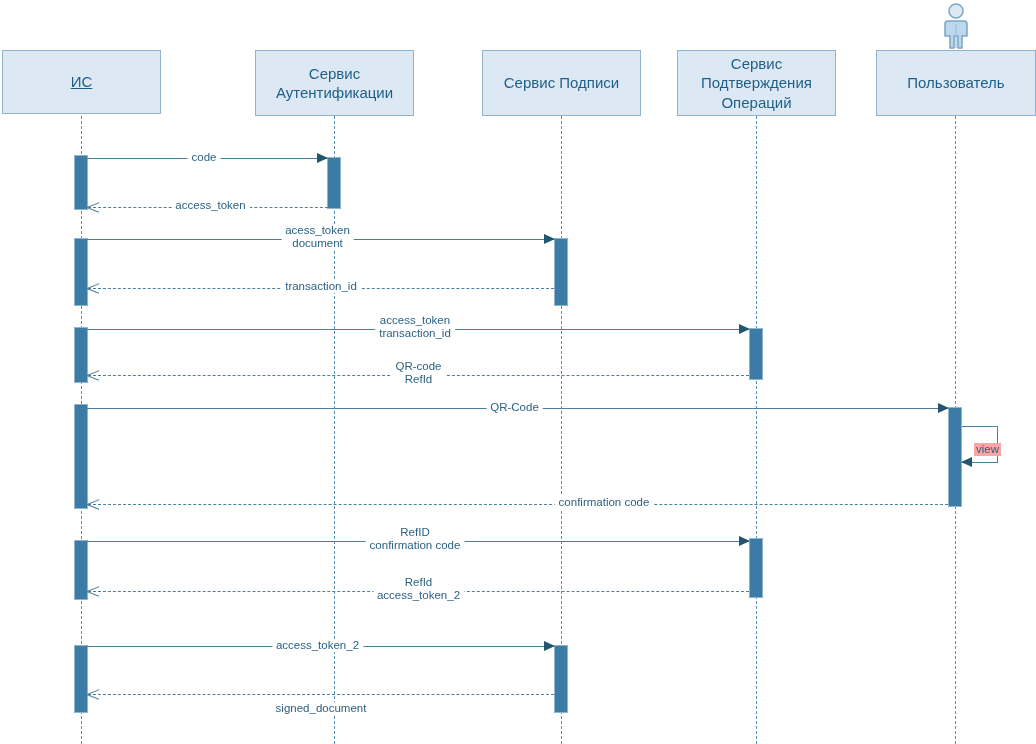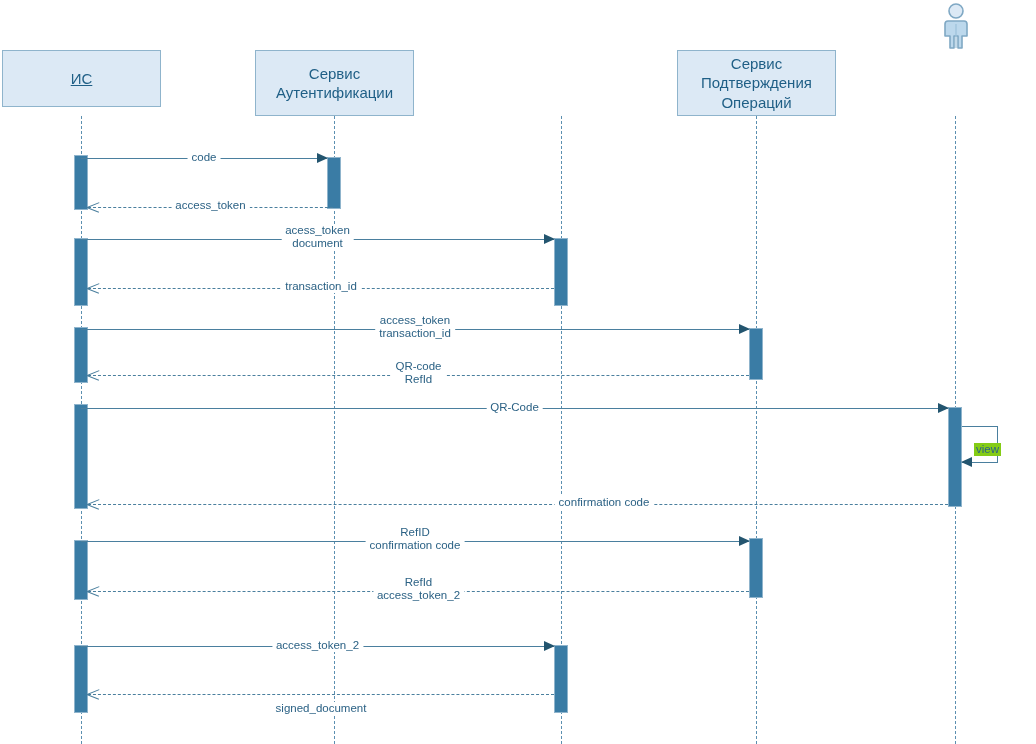--- a/index.html
+++ b/index.html
@@ -96,56 +96,62 @@
   .selfmsg .top,
   .selfmsg .bot{
     position:absolute;left:0;height:0;border-top:1px solid #4a7f9e;
   }
   .selfmsg .side{
     position:absolute;right:0;top:0;width:0;border-left:1px solid #4a7f9e;
   }
   .selfmsg .lbl{
     position:absolute;
     font-size:11.5px;line-height:13px;color:#2c6285;
-    background:#84cc16;padding:0 2px;
+    background:#fca5a5;padding:0 2px;
     white-space:nowrap;
   }
 
   
   .actor-icon{position:absolute;}
 </style>
 </head>
 <body>
 
 <div id="canvas">
 
   <div class="actor-icon" style="left:935px;top:2px;">
     <svg width="42" height="48" viewBox="0 0 42 48" xmlns="http://www.w3.org/2000/svg">
       <circle cx="21" cy="9" r="7" fill="#dce9f5" stroke="#7fa8c4" stroke-width="1.6"></circle>
       <path d="M13 19 h16 a3 3 0 0 1 3 3 v12 h-5 v12 h-4 v-12 h-4 v12 h-4 v-12 h-5 v-12 a3 3 0 0 1 3 -3 z" fill="#bcd8ec" stroke="#7fa8c4" stroke-width="1.6" stroke-linejoin="round"></path>
       <line x1="21" y1="22" x2="21" y2="46" stroke="#9cc2da" stroke-width="1.2"></line>
     </svg>
   </div>
 
-  <div class="participant" style="left:2px;top:50px;width:159px;height:57px;text-decoration:underline;">
+  <div class="participant" style="left:2px;top:50px;width:159px;height:64px;text-decoration:underline;">
     <span class="plabel">ИС</span>
   </div>
 
   <div class="participant" style="left:255px;top:50px;width:159px;height:66px;">
     <span class="plabel">Сервис
 Аутентификации</span>
   </div>
 
+  <div class="participant" style="left:482px;top:50px;width:159px;height:66px;">
+    <span class="plabel">Сервис Подписи</span>
+  </div>
 
   <div class="participant" style="left:677px;top:50px;width:159px;height:66px;">
     <span class="plabel">Сервис
 Подтверждения
 Операций</span>
   </div>
 
+  <div class="participant" style="left:876px;top:50px;width:160px;height:66px;">
+    <span class="plabel">Пользователь</span>
+  </div>
 
   <div class="lifeline" style="left:81px;top:116px;height:628px;"></div>
   <div class="lifeline" style="left:334px;top:116px;height:628px;"></div>
   <div class="lifeline" style="left:561px;top:116px;height:628px;"></div>
   <div class="lifeline" style="left:756px;top:116px;height:628px;"></div>
   <div class="lifeline" style="left:955px;top:116px;height:628px;"></div>
 
   <div class="activation" style="left:74px;top:155px;height:55px;"></div>
   <div class="activation" style="left:74px;top:238px;height:68px;"></div>
   <div class="activation" style="left:74px;top:327px;height:56px;"></div>

